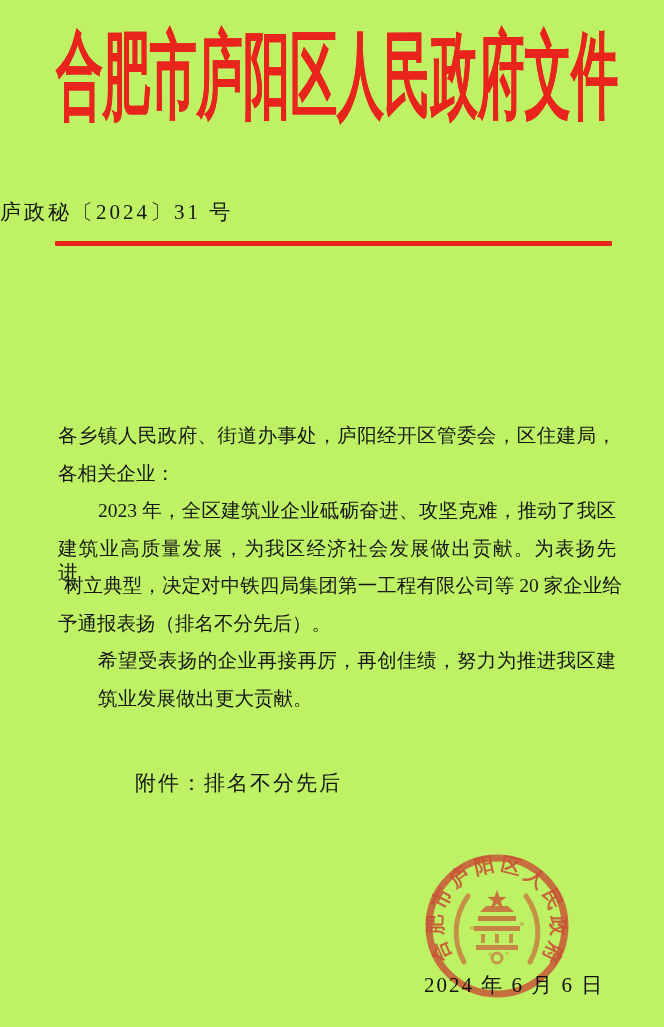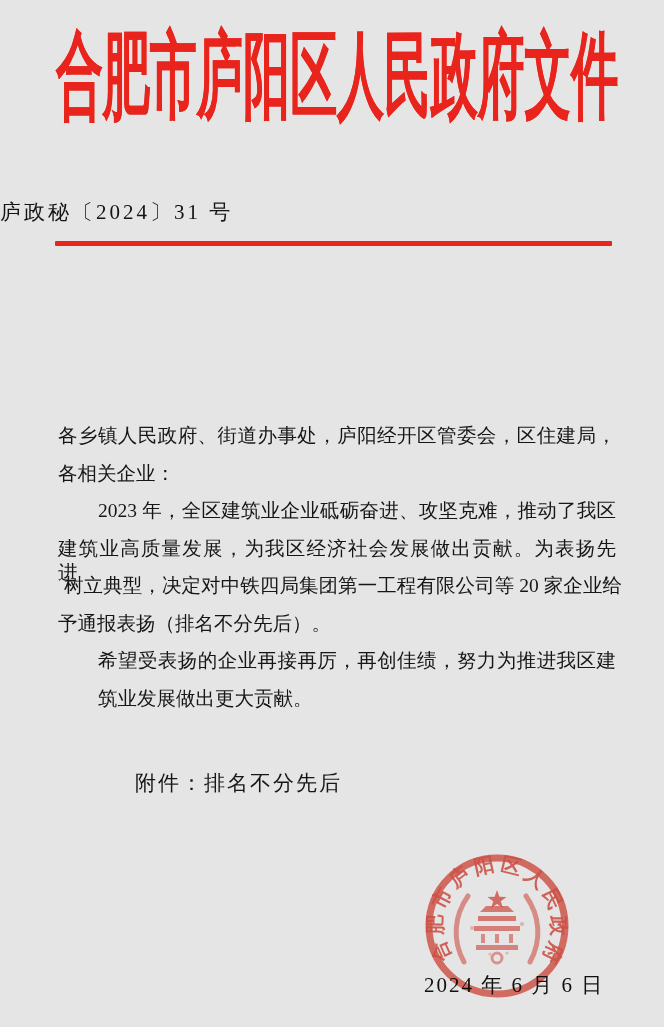--- a/index.html
+++ b/index.html
@@ -6,21 +6,21 @@
   html, body { width: 664px; height: 1027px; overflow: hidden; }
   body {
     background: #fdfdfc;
     font-family: "Liberation Serif", "DejaVu Serif", serif;
     color: #1a1a1a;
   }
   .page {
     position: relative;
     width: 664px;
     height: 1027px;
-    background: #e5e5e5;
+    background: #bef264;
   }
   
   .red-header {
     position: absolute;
     left: 56px;
     top: 26px;
     width: 562px;
     height: 102px;
     overflow: visible;
     white-space: nowrap;

